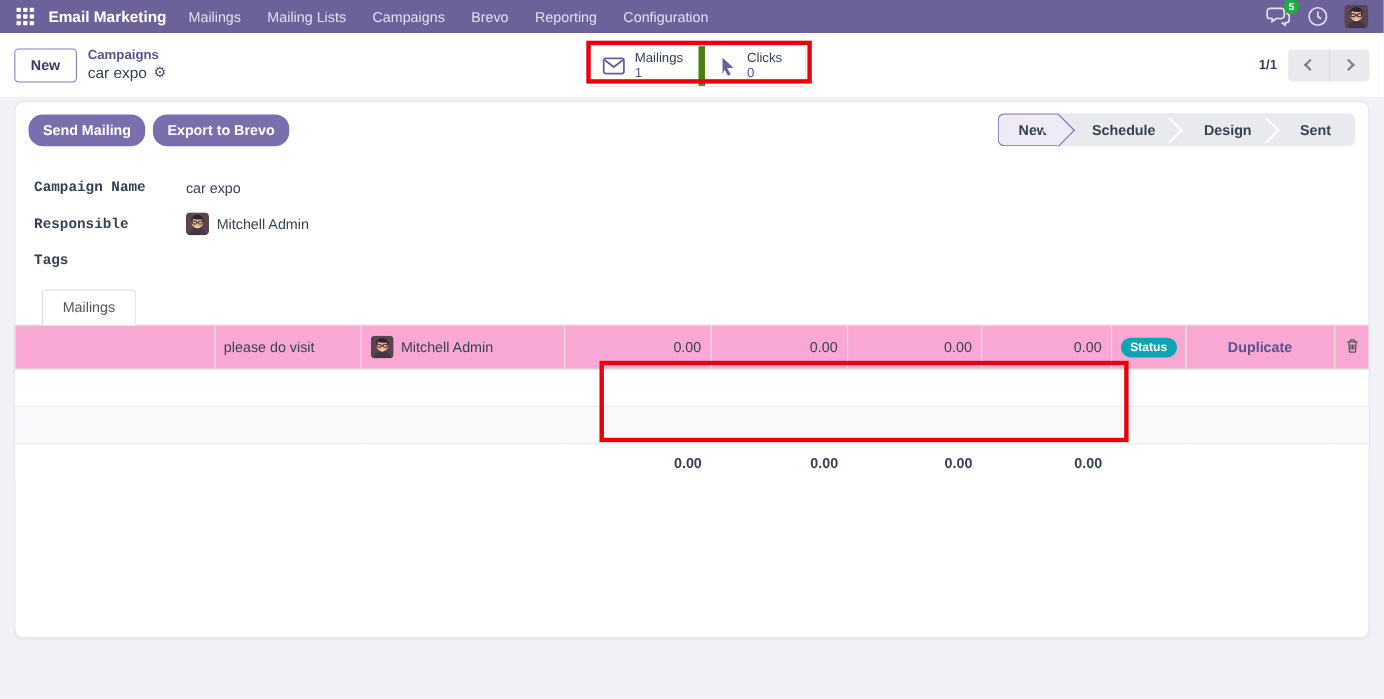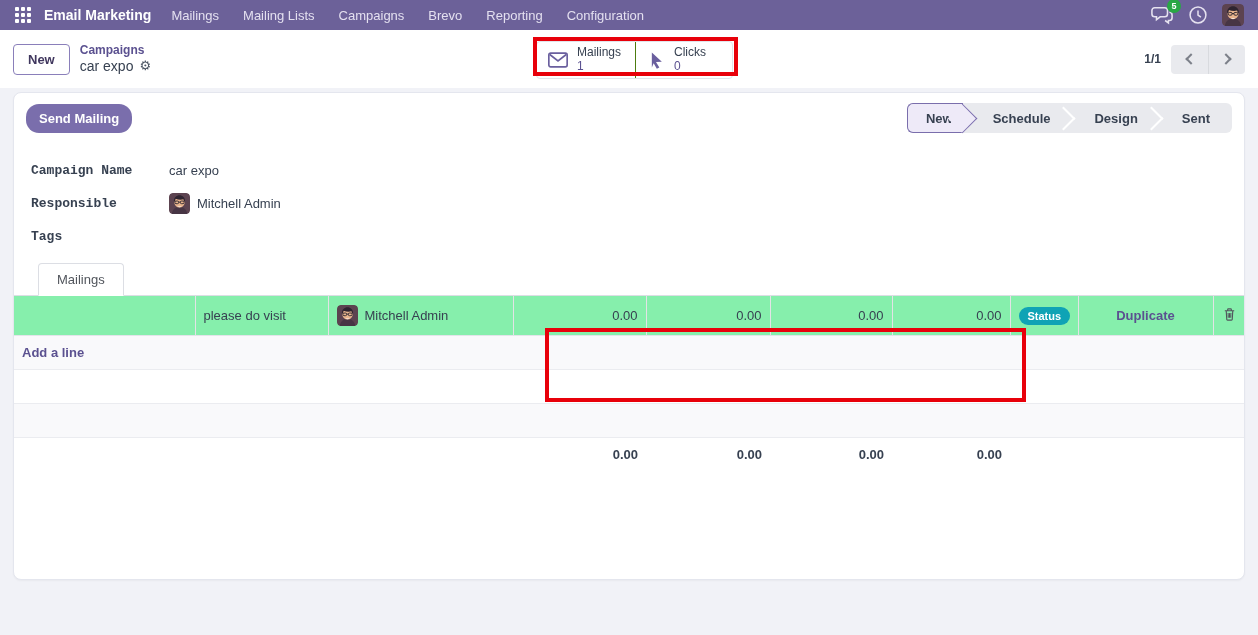--- a/index.html
+++ b/index.html
@@ -22,21 +22,21 @@
   
   .control-panel { height:58px; background:#fff; display:flex; align-items:center; padding:0 13px; position:relative; }
   .btn-new { border:1px solid #8a7fba; color:#40375e; background:#fff; border-radius:4px; font-size:13px; font-weight:600; padding:7px 14px; cursor:pointer; }
   .crumbs { margin-left:10px; display:flex; flex-direction:column; justify-content:center; line-height:1.25; }
   .crumb-parent { color:#5b5190; font-size:12px; font-weight:600; cursor:pointer; }
   .crumb-current { color:#374151; font-size:14px; display:flex; align-items:center; gap:6px; }
   .gear { color:#4b5563; font-size:13px; cursor:pointer; }
 
   .stat-buttons { position:absolute; left:536px; top:11px; display:flex; border:1px solid #e2e4ea; border-radius:4px; background:#fff; }
   .stat-btn { display:flex; align-items:center; gap:8px; padding:4px 14px 4px 10px; cursor:pointer; min-width:97px; }
-  .stat-btn + .stat-btn { border-left:1px solid #4d7c0f; }
+  .stat-btn + .stat-btn { border-left:6px solid #4d7c0f; }
   .stat-texts { display:flex; flex-direction:column; line-height:1.15; }
   .stat-label { font-size:12px; color:#374151; }
   .stat-value { font-size:12px; color:#5b5190; }
 
   .pager { margin-left:auto; display:flex; align-items:center; gap:10px; }
   .pager-count { font-size:12px; color:#374151;font-weight:bold; }
   .pager-nav { display:flex; background:#e9eaee; border-radius:4px; overflow:hidden; }
   .pager-btn { width:37px; height:29px; display:flex; align-items:center; justify-content:center; cursor:pointer; }
   .pager-btn + .pager-btn { border-left:1px solid #d8dade; }
   .chev { width:8px; height:8px; border-left:2px solid #7c8089; border-bottom:2px solid #7c8089; }
@@ -65,21 +65,21 @@
 
   
   .tab-strip { margin-top:14px; padding-left:24px; border-bottom:1px solid #dcdee4; display:flex; }
   .tab { font-size:13px; color:#51555c; padding:8px 18px; border:1px solid #dcdee4; border-bottom:1px solid #fff; border-radius:4px 4px 0 0; margin-bottom:-1px; background:#fff; cursor:pointer; }
 
   
   table.list { width:100%; border-collapse:collapse; table-layout:fixed; }
   table.list th { font-size:13px; font-weight:700; color:#374151; text-align:left; padding:6px 8px; border-bottom:1px solid #e3e5ea; }
   table.list th.num, table.list td.num { text-align:right; }
   table.list td { font-size:13px; color:#374151; padding:9px 8px; }
-  .row-data td { background:#86efac; border-bottom:1px solid #e3e5ea; border-right:1px solid #e3e3e6; }
+  .row-data td { background:#f9a8d4; border-bottom:1px solid #e3e5ea; border-right:1px solid #e3e3e6; }
   .row-data td:last-child { border-right:none; }
   td.first, th.first { padding-left:17px; }
   .cell-resp { display:flex; align-items:center; gap:7px; }
   .badge-draft { background:#0fa3b5; color:#fff; font-size:11px; font-weight:700; padding:3px 9px; border-radius:10px; display:inline-block; }
   .link { color:#5b5190; font-weight:600; cursor:pointer; }
   td.center { text-align:center; }
   .row-addline td { background:#f9f9fb; border-bottom:1px solid #ebecf0; padding:8px 8px 8px 17px; }
   .row-empty-a td { background:#fff; height:34px; border-bottom:1px solid #ebecf0; }
   .row-empty-b td { background:#f9f9fb; height:34px; border-bottom:1px solid #ebecf0; }
   .row-total td { background:#fff; border-top:1px solid #cfd1d8; font-weight:700; padding-top:12px; padding-bottom:22px; }
@@ -221,20 +221,21 @@
           <span class="chev right"></span>
         </span>
     </span>
   </div>
 </div>
 
 <div class="sheet">
 
   <div class="sheet-header">
     <button class="btn-primary">Send Mailing</button>
+    <button class="btn-primary">Export to Brevo</button>
 
     <div class="statusbar">
       <span class="step step-active">New</span>
       <span class="arrow-tip"></span>
       <span class="step">Schedule</span>
       <span class="step-sep"></span>
       <span class="step">Design</span>
       <span class="step-sep"></span>
       <span class="step">Sent</span>
     </div>
@@ -304,23 +305,20 @@
         <span class="link">Duplicate</span>
       </td>
       <td class="center">
         <span class="icon-btn">
           <svg width="15" height="15" viewBox="0 0 16 16">
                 <use href="#sym-trash"></use>
               </svg>
         </span>
       </td>
     </tr>
-    <tr class="row-addline">
-      <td colspan="10"><span class="link">Add a line</span></td>
-    </tr>
     <tr class="row-empty-a">
           <td colspan="10"></td>
         </tr>
     <tr class="row-empty-b">
           <td colspan="10"></td>
         </tr>
     <tr class="row-total">
       <td class="first"></td>
           <td></td>
           <td></td>

